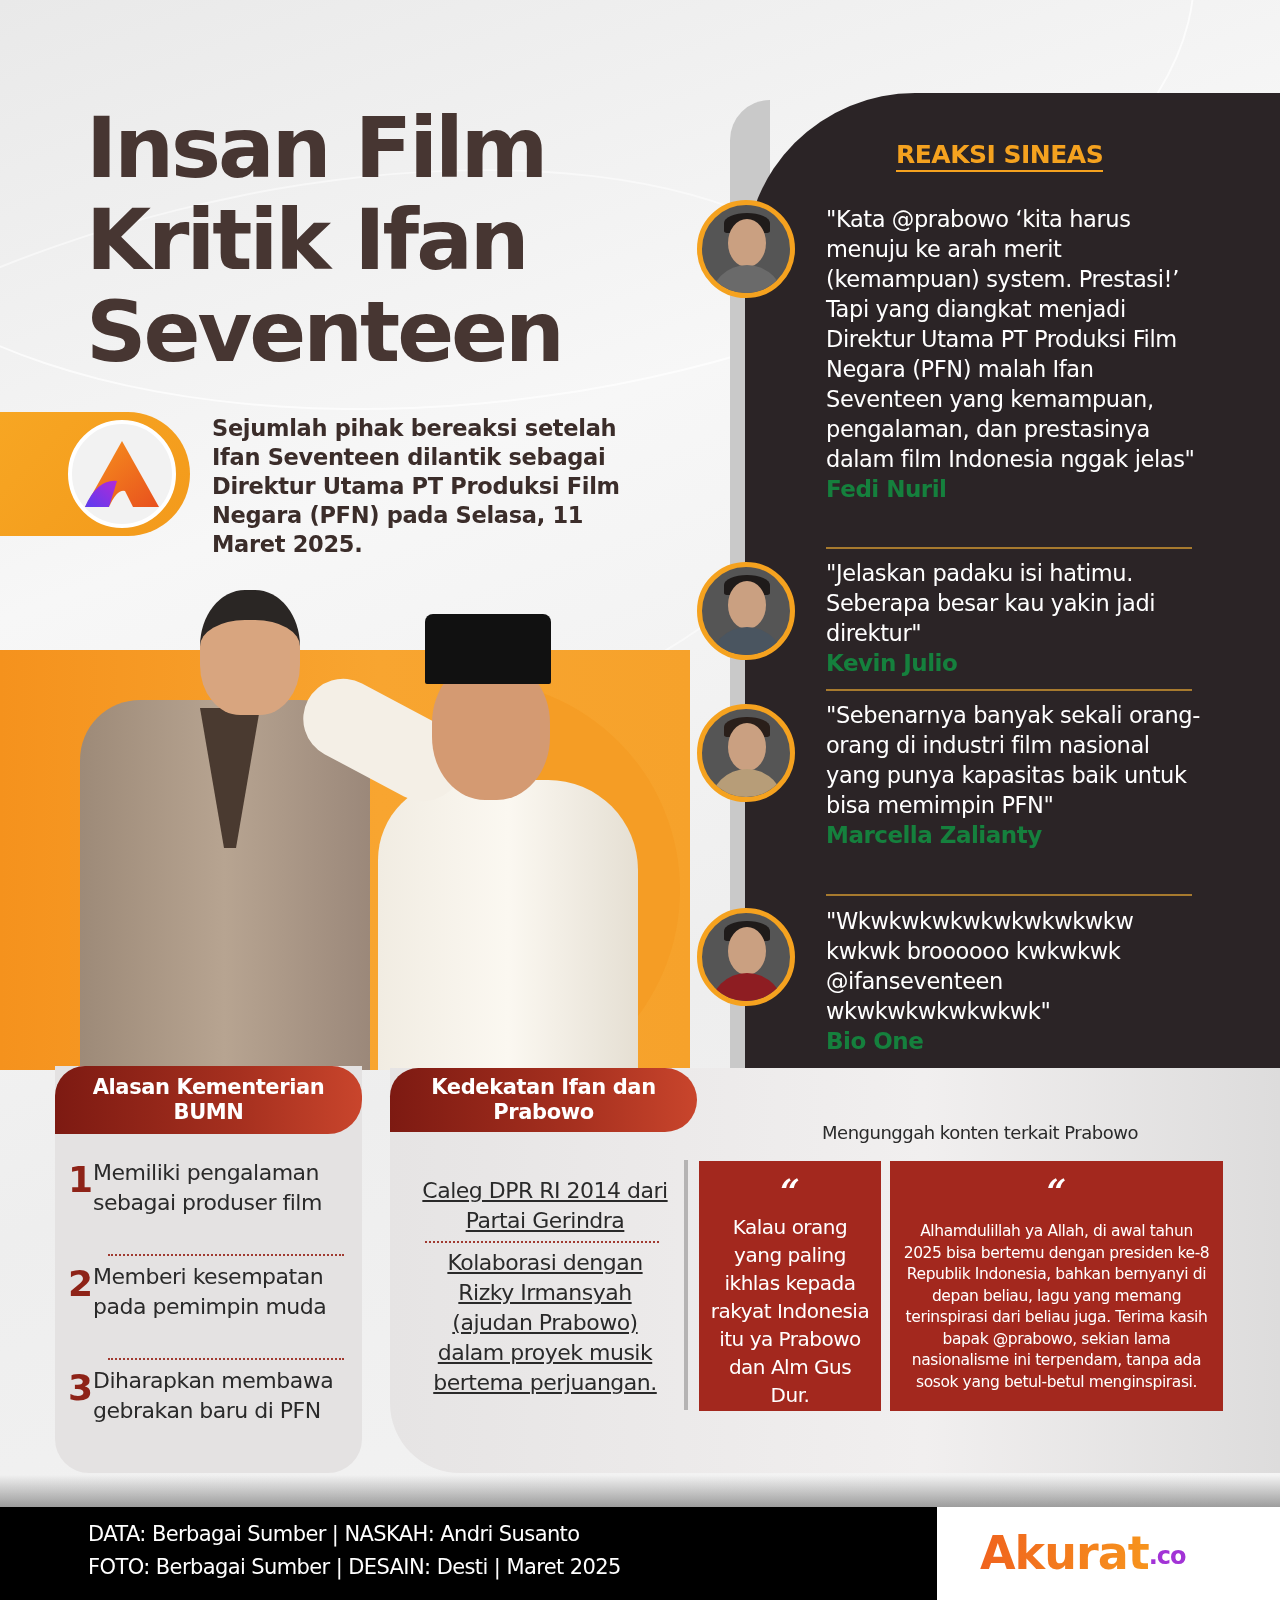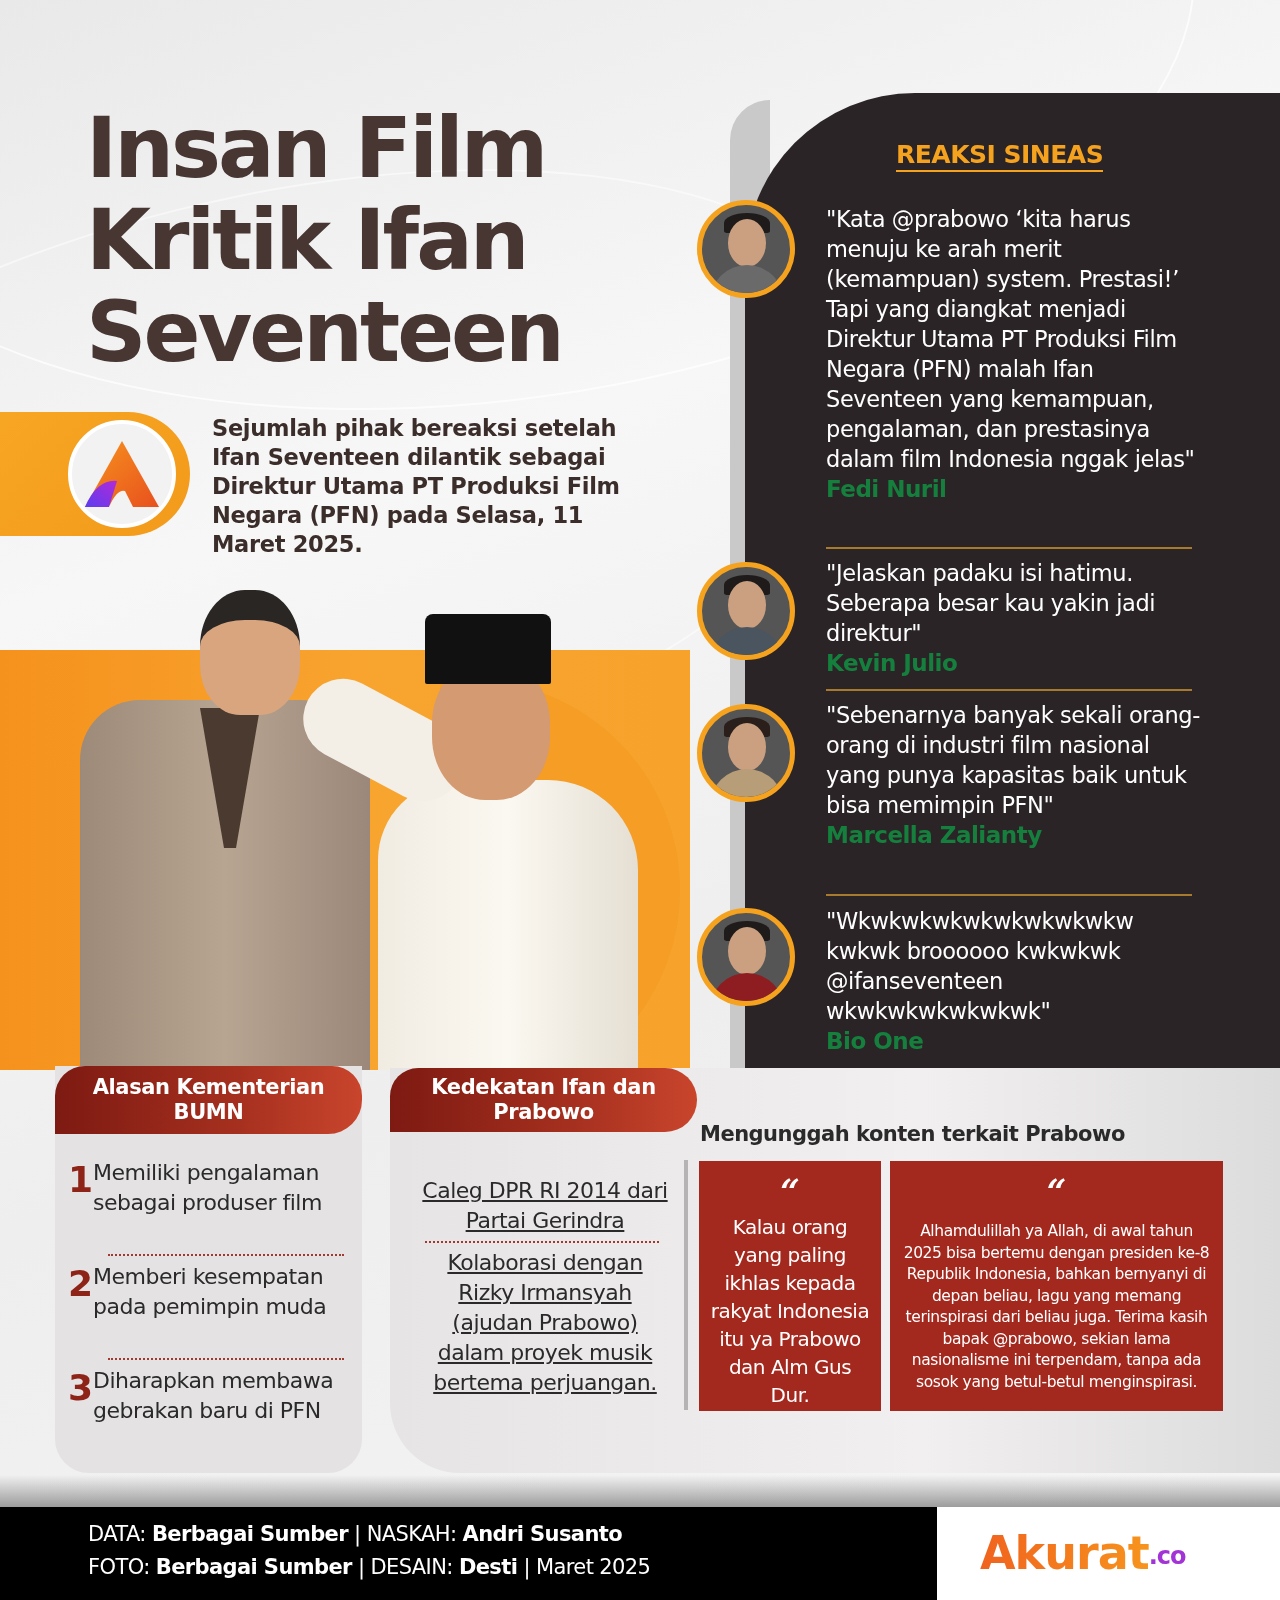--- a/index.html
+++ b/index.html
@@ -162,22 +162,22 @@
   .card2-header { left: 390px; top: 1068px; width: 307px; height: 64px; border-radius: 30px 34px 34px 0; }
   .kedekatan-item {
     position: absolute; left: 420px; width: 250px; text-align: center;
     font-family: "DejaVu Sans", sans-serif; font-size: 22px; line-height: 30px;
     color: #2a2a2a; letter-spacing: -0.5px; text-decoration: underline;
   }
   .kdots { position: absolute; left: 425px; top: 1241px; width: 234px; border-top: 2px dotted #a03a30; }
   .vline { position: absolute; left: 684px; top: 1160px; width: 4px; height: 250px; background: #b5b3b3; }
 
   .mengunggah-title {
-    position: absolute; left: 700px; top: 1122px; width: 560px; 
-    font-family: "DejaVu Sans", sans-serif; font-weight: bold; font-size: 21px;
+    position: absolute; left: 700px; top: 1122px; width: 560px; text-align: center;
+    font-family: "DejaVu Sans", sans-serif; font-weight: normal; font-size: 18px;
     color: #2a2a2a; letter-spacing: -0.5px;
   }
   .red-box {
     position: absolute; top: 1161px; height: 250px; background: #a3281e;
     color: #fff; text-align: center; padding-top: 18px;
   }
   .red-box .q-mark {
     font-family: "DejaVu Serif", serif; font-weight: bold; font-style: italic;
     font-size: 34px; line-height: 24px; height: 24px;
   }
@@ -197,21 +197,21 @@
     position: absolute; left: 0; top: 1475px; width: 1280px; height: 32px;
     background: linear-gradient(180deg, rgba(255,255,255,0), rgba(120,120,120,0.7));
   }
   .footer {
     position: absolute; left: 0; top: 1507px; width: 937px; height: 93px; background: #000;
   }
   .footer-line {
     position: absolute; left: 88px; font-family: "DejaVu Sans", sans-serif;
     font-size: 21px; color: #fff; letter-spacing: -0.6px; white-space: nowrap;
   }
-  .footer-line b { font-weight: bold; }
+  .footer-line b { font-weight: normal; }
   .footer-logo-bg {
     position: absolute; left: 937px; top: 1507px; width: 343px; height: 93px; background: #fff;
   }
   .logo {
     position: absolute; left: 980px; top: 1530px; display: flex; align-items: flex-end;
   }
   .logo-word {
     font-family: "DejaVu Sans", sans-serif; font-weight: bold; font-size: 46px;
     line-height: 46px; letter-spacing: -1px;
     background: linear-gradient(90deg, #f0631e, #f7941d);

